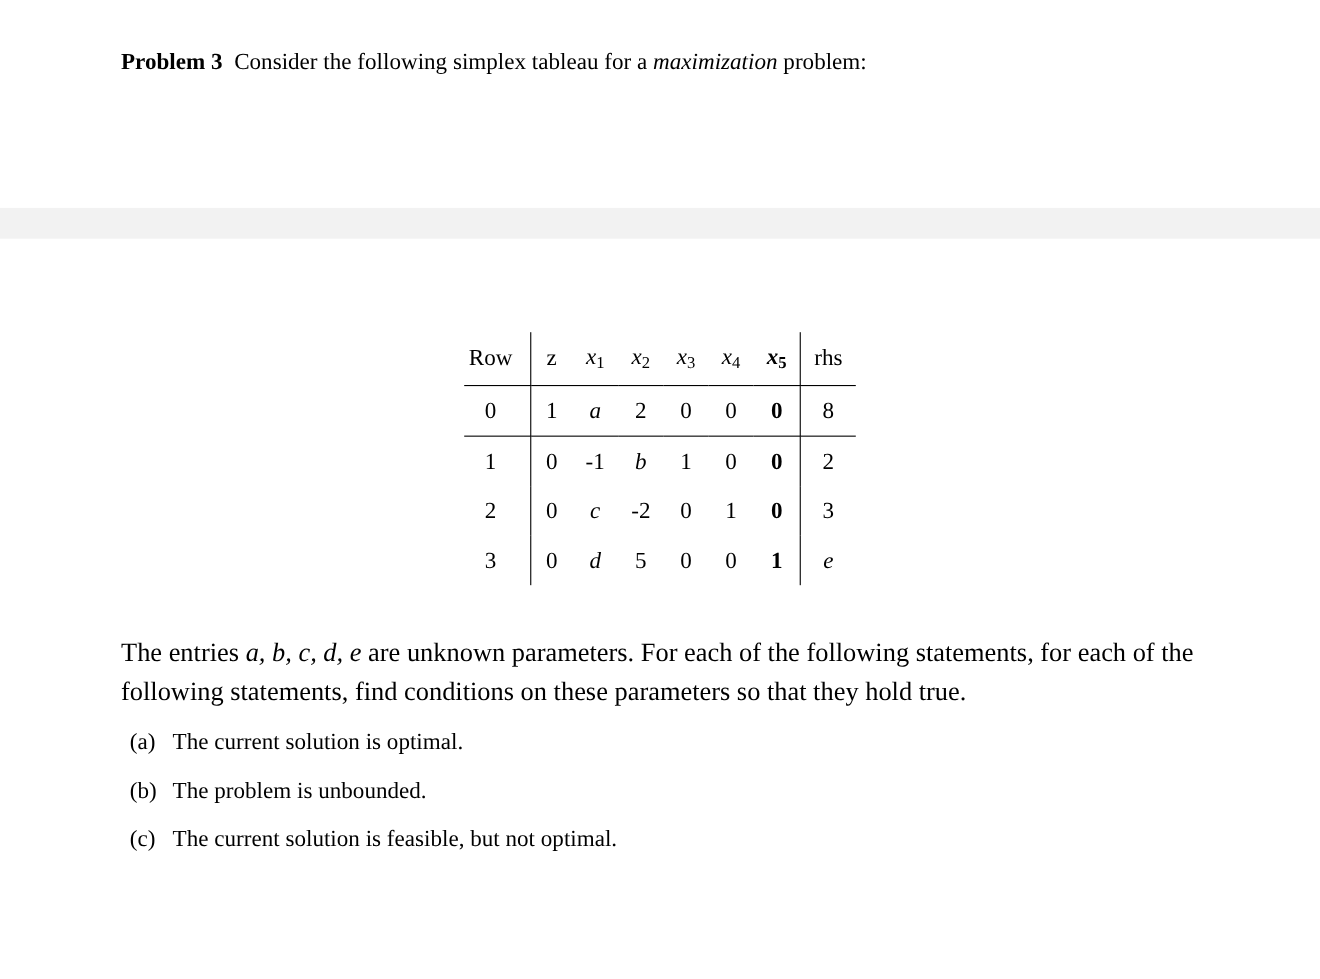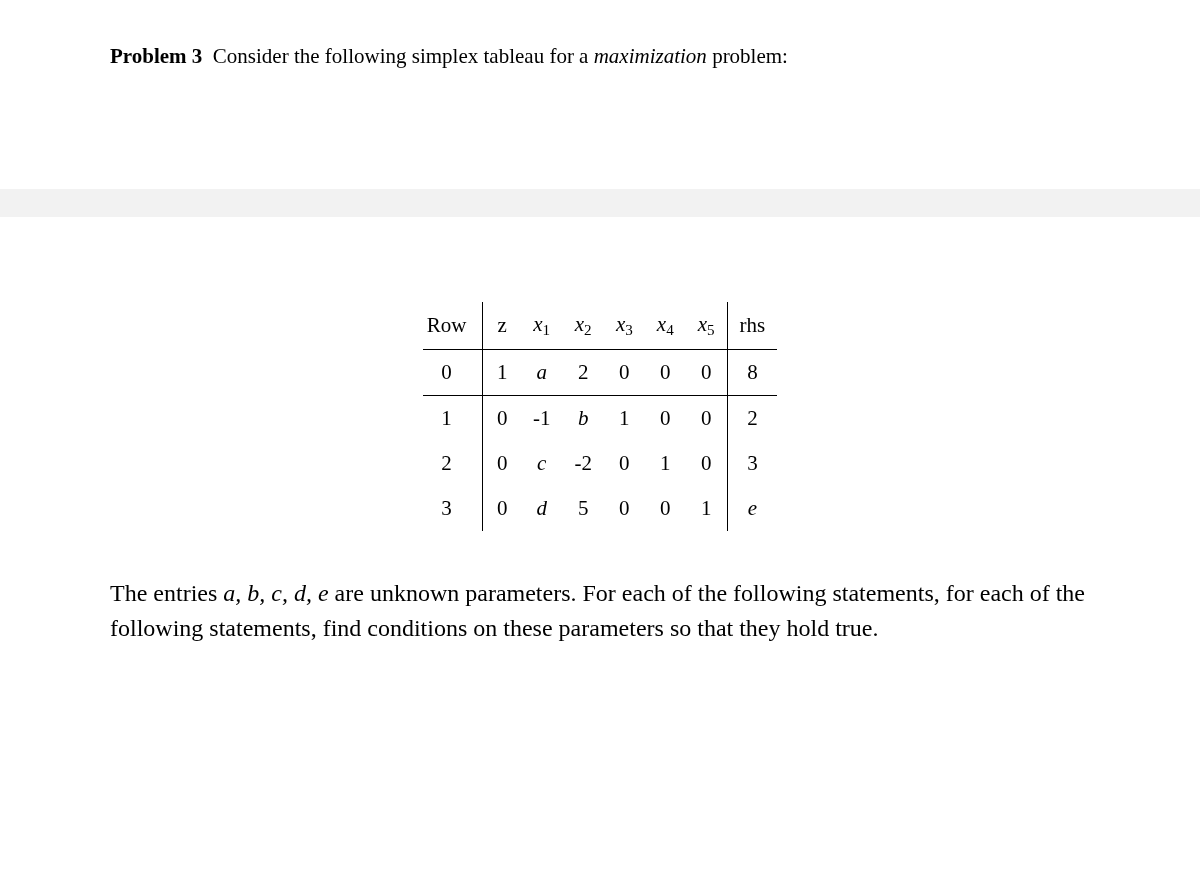--- a/index.html
+++ b/index.html
@@ -56,20 +56,21 @@
     
     table.simplex th:nth-child(1),
     table.simplex td:nth-child(1) {
       border-right: 1px solid #000;
       padding-right: 16px;
       padding-left: 4px;
     }
     table.simplex th:nth-child(7),
     table.simplex td:nth-child(7) {
       border-right: 1px solid #000;
+      font-weight: bold;
     }
     
     table.simplex tbody tr.obj-row td {
       border-bottom: 1px solid #000;
     }
     .sub {
       font-size: 0.72em;
       vertical-align: -0.25em;
     }
     .it {
@@ -166,15 +167,27 @@
         </tr>
       </tbody>
     </table>
   </div>
 
   <p class="body-text">
     <span>The entries </span><span class="it">a, b, c, d, e</span><span> are unknown parameters.  For each of the following statements, for each of the following statements, find conditions on these parameters so that they hold true.</span>
   </p>
 
   <ol class="parts indent">
+    <li>
+      <span class="plabel">(a)</span>
+      <span>The current solution is optimal.</span>
+    </li>
+    <li>
+      <span class="plabel">(b)</span>
+      <span>The problem is unbounded.</span>
+    </li>
+    <li>
+      <span class="plabel">(c)</span>
+      <span>The current solution is feasible, but not optimal.</span>
+    </li>
   </ol>
 
 </div>
 
 </body></html>

